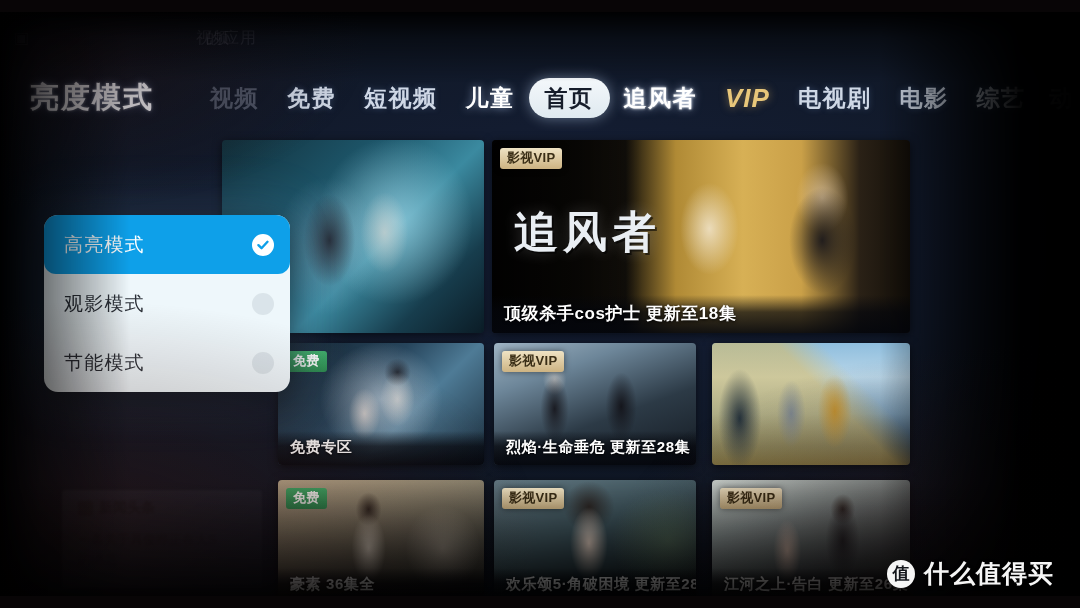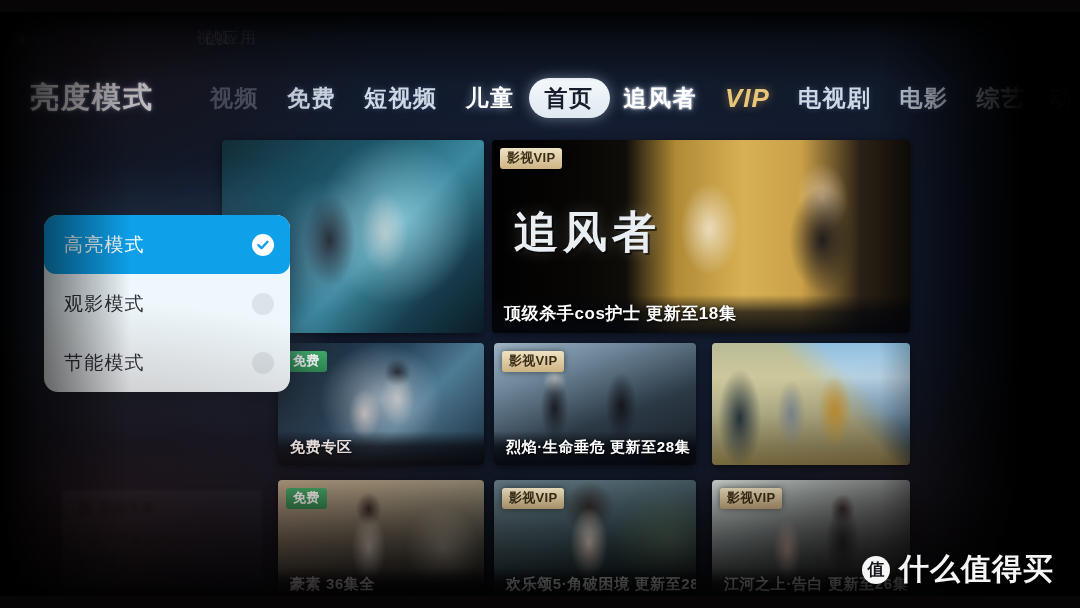--- a/index.html
+++ b/index.html
@@ -391,21 +391,21 @@
   #watermark .wm-badge {
     width: 28px; height: 28px;
     border-radius: 50%;
     background: #ffffff;
     color: #14161c;
     font-size: 17px; font-weight: bold;
     display: flex; align-items: center; justify-content: center;
   }
   #watermark .wm-text {
     color: #ffffff;
-    font-size: 30px;
+    font-size: 25px;
     font-weight: bold;
     letter-spacing: 1px;
     text-shadow: 0 1px 4px rgba(0,0,0,.8);
   }
 
   
   #softness {
     position: absolute; inset: 0;
     z-index: 58;
     pointer-events: none;

